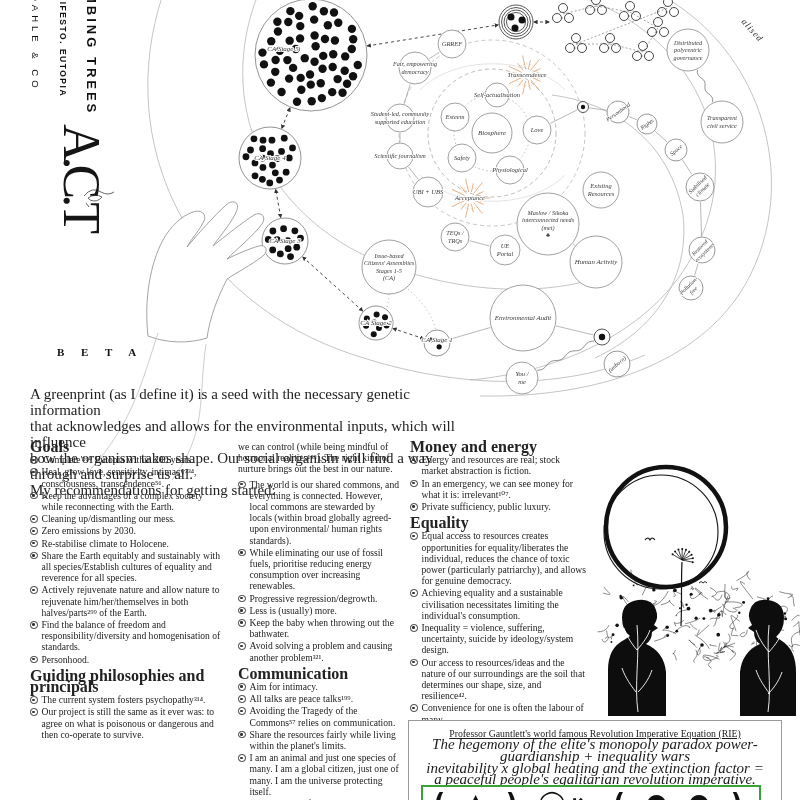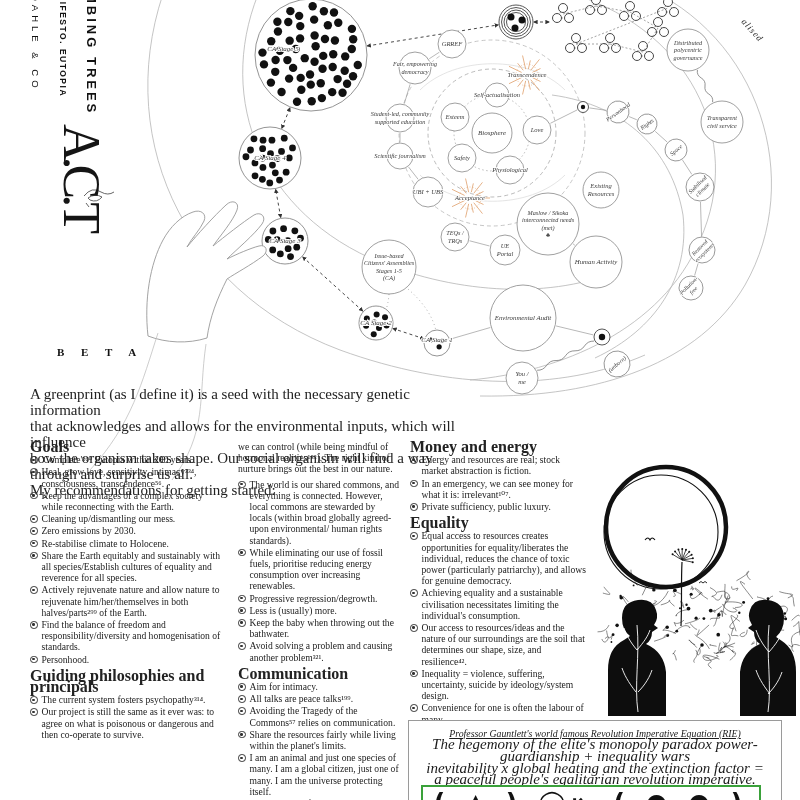--- a/index.html
+++ b/index.html
@@ -30,21 +30,21 @@
   .col-p{margin-bottom:4px;}
   .item{display:flex;margin-bottom:1px;}
   .blt{flex:0 0 auto;width:5.5px;height:5.5px;border:1px solid #333;border-radius:50%;
        margin:2px 4px 0 0;position:relative;}
   .blt::after{content:"";position:absolute;left:1.4px;top:1.4px;width:2.4px;height:2.4px;
               background:#333;border-radius:50%;}
   .itxt{flex:1;}
   
   .eqbox{position:absolute;left:408px;top:720px;width:372px;height:90px;border:1px solid #9a9a9a;
          background:#fff;text-align:center;}
-  .eqtitle{font-style:italic;font-size:9.8px;text-decoration:underline;margin-top:7px;}
+  .eqtitle{font-size:9.8px;text-decoration:underline;margin-top:7px;}
   .eqline{font-style:italic;font-size:15px;line-height:11.8px;}
   .greenbox{position:absolute;left:12px;top:64px;width:336px;height:60px;border:2px solid #3aa13a;
             overflow:hidden;}
   .symbols{font-family:"DejaVu Sans",sans-serif;font-size:25px;font-weight:bold;letter-spacing:6px;
            color:#111;padding-top:1px;}
 </style>
 </head>
 <body>
 
 <div class="page">
@@ -793,25 +793,25 @@
       <div class="item">
         <span class="blt"></span>
         <span class="itxt">Equal access to resources creates opportunities for equality/liberates the individual, reduces the chance of toxic power (particularly patriarchy), and allows for genuine democracy.</span>
       </div>
       <div class="item">
         <span class="blt"></span>
         <span class="itxt">Achieving equality and a sustainable civilisation necessitates limiting the individual's consumption.</span>
       </div>
       <div class="item">
         <span class="blt"></span>
+        <span class="itxt">Inequality = violence, suffering, uncertainty, suicide by ideology/system design.</span>
+      </div>
+      <div class="item">
+        <span class="blt"></span>
         <span class="itxt">Our access to resources/ideas and the nature of our surroundings are the soil that determines our shape, size, and resilience⁴².</span>
-      </div>
-      <div class="item">
-        <span class="blt"></span>
-        <span class="itxt">Inequality = violence, suffering, uncertainty, suicide by ideology/system design.</span>
       </div>
       <div class="item">
         <span class="blt"></span>
         <span class="itxt">Convenience for one is often the labour of many.</span>
       </div>
       <div class="item">
         <span class="blt"></span>
         <span class="itxt">No-one gets cake until everyone has bread.</span>
       </div>
     </div>

